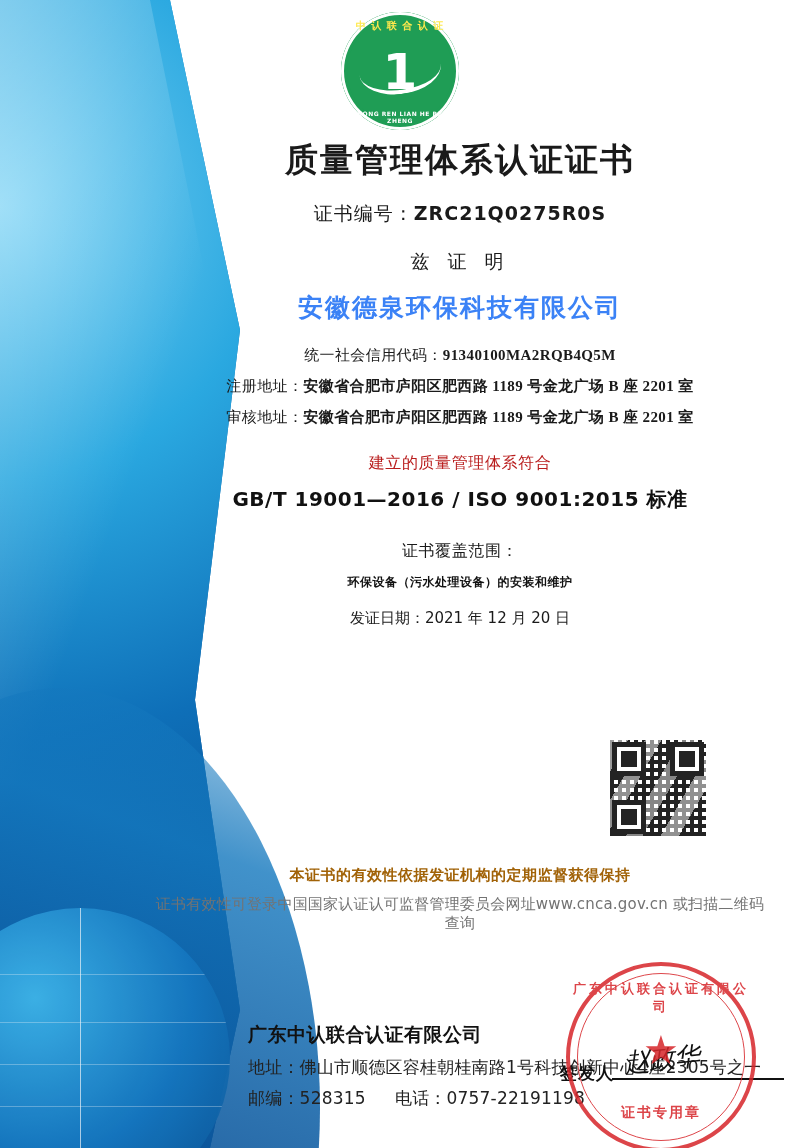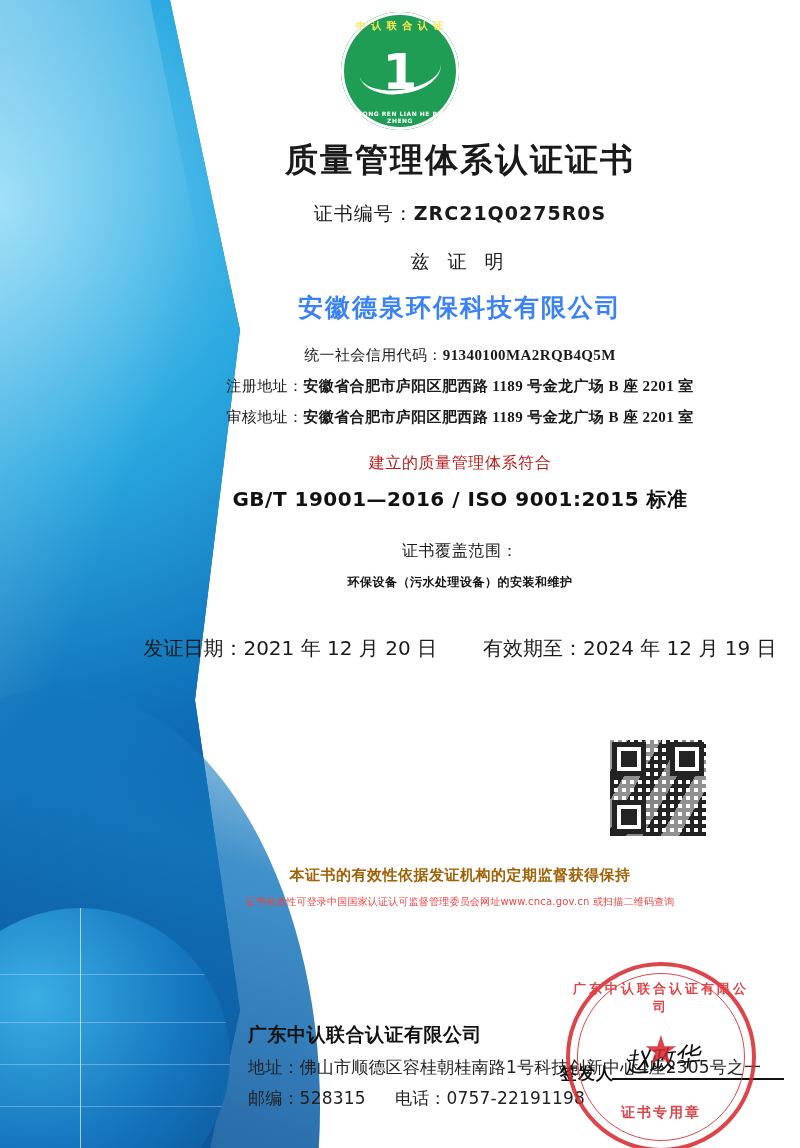--- a/index.html
+++ b/index.html
@@ -181,22 +181,22 @@
     letter-spacing: .6px;
   }
   .scope {
     margin-top: 12px;
     font-size: 12px;
     font-weight: 700;
     letter-spacing: .5px;
     color: #111;
   }
   .dates {
-    margin-top: 44px;
-    font-size: 20px;
+    margin-top: 18px;
+    font-size: 15px;
     color: #1a1a1a;
     display: flex;
     justify-content: center;
     gap: 46px;
   }
   .dates .item { white-space: nowrap; }
 
   
   .qr {
     position: absolute;
@@ -244,22 +244,22 @@
     text-align: center;
   }
   .note1 {
     font-size: 15px;
     font-weight: 700;
     color: #a16207;
     letter-spacing: .5px;
   }
   .note2 {
     margin-top: 10px;
-    font-size: 10px;
-    color: #ef4444;
+    font-size: 15px;
+    color: #737373;
     letter-spacing: .2px;
   }
 
   
   .issuer {
     position: absolute;
     left: 248px;
     top: 1022px;
     text-align: left;
   }
@@ -400,23 +400,20 @@
     <div class="section-lead">建立的质量管理体系符合</div>
     <div class="standard">GB/T 19001—2016 / ISO 9001:2015 标准</div>
 
     <div class="scope-lead">证书覆盖范围：</div>
     <div class="scope">环保设备（污水处理设备）的安装和维护</div>
 
     <div class="dates">
       <div class="item">
         <span>发证日期：</span><span>2021 年 12 月 20 日</span>
       </div>
-      <div class="item">
-        <span>有效期至：</span><span>2024 年 12 月 19 日</span>
-      </div>
     </div>
   </div>
 
   <div class="qr">
     <div class="finder f1"></div>
     <div class="finder f2"></div>
     <div class="finder f3"></div>
   </div>
 
   <div class="notes">

